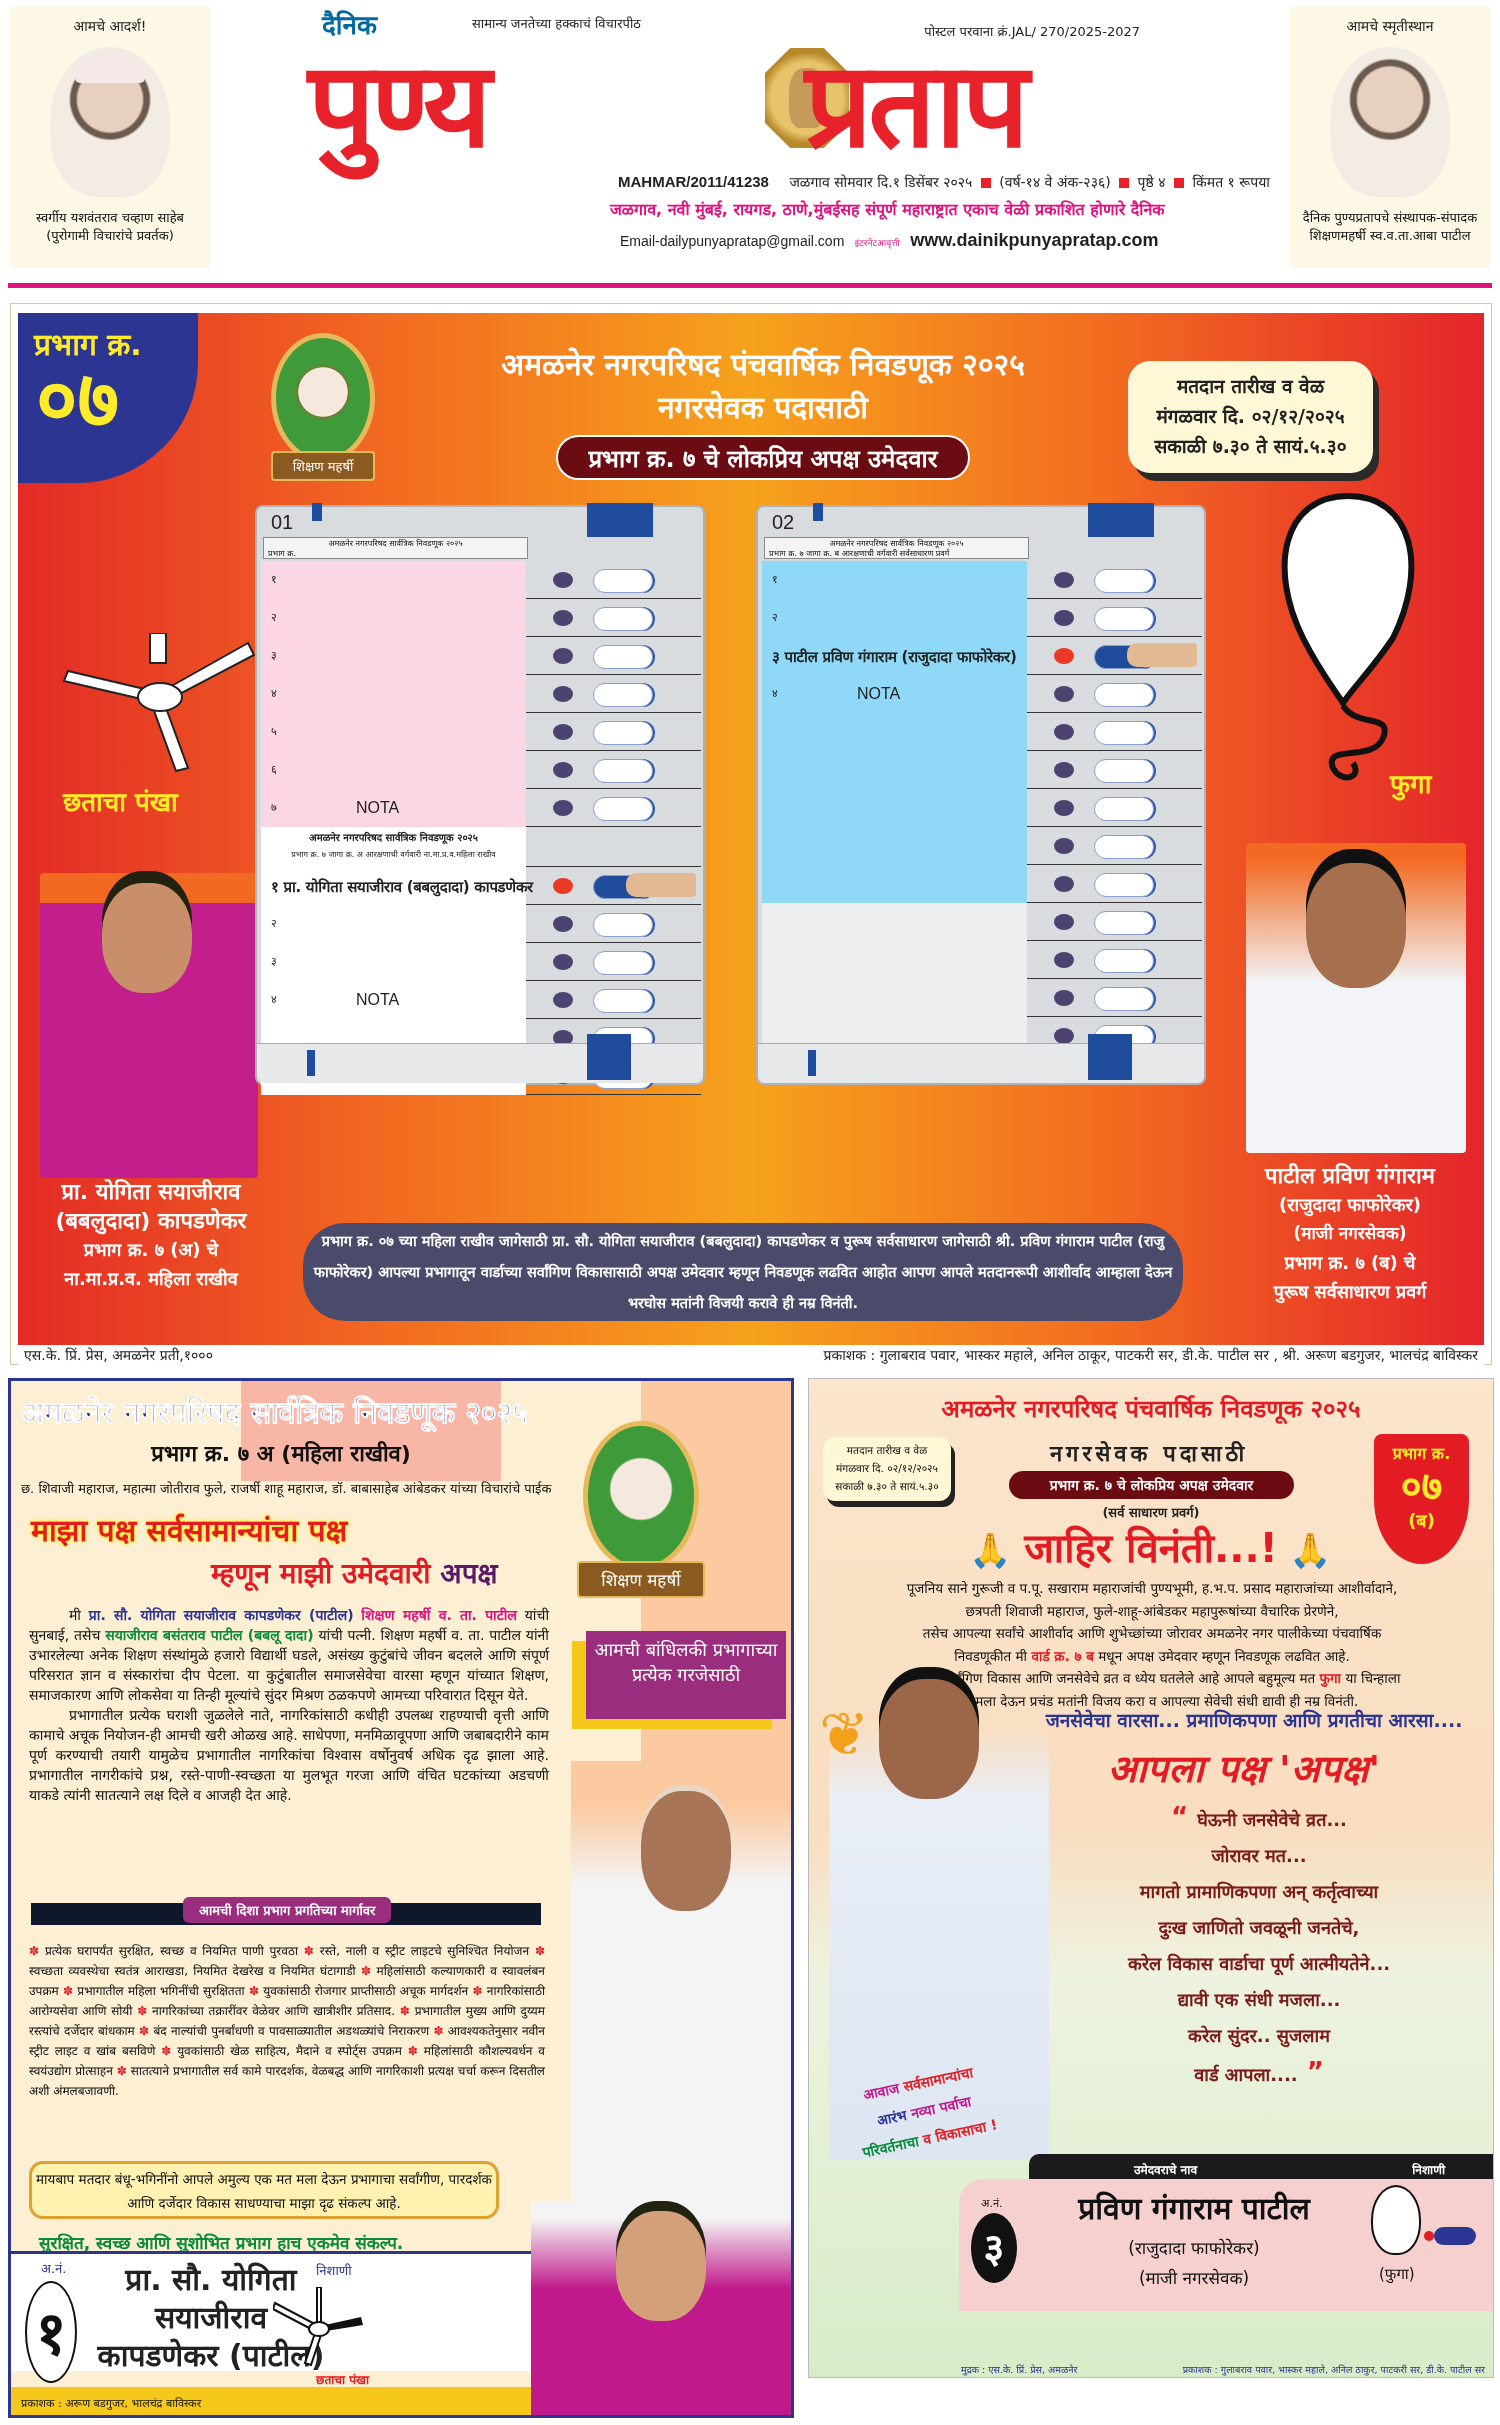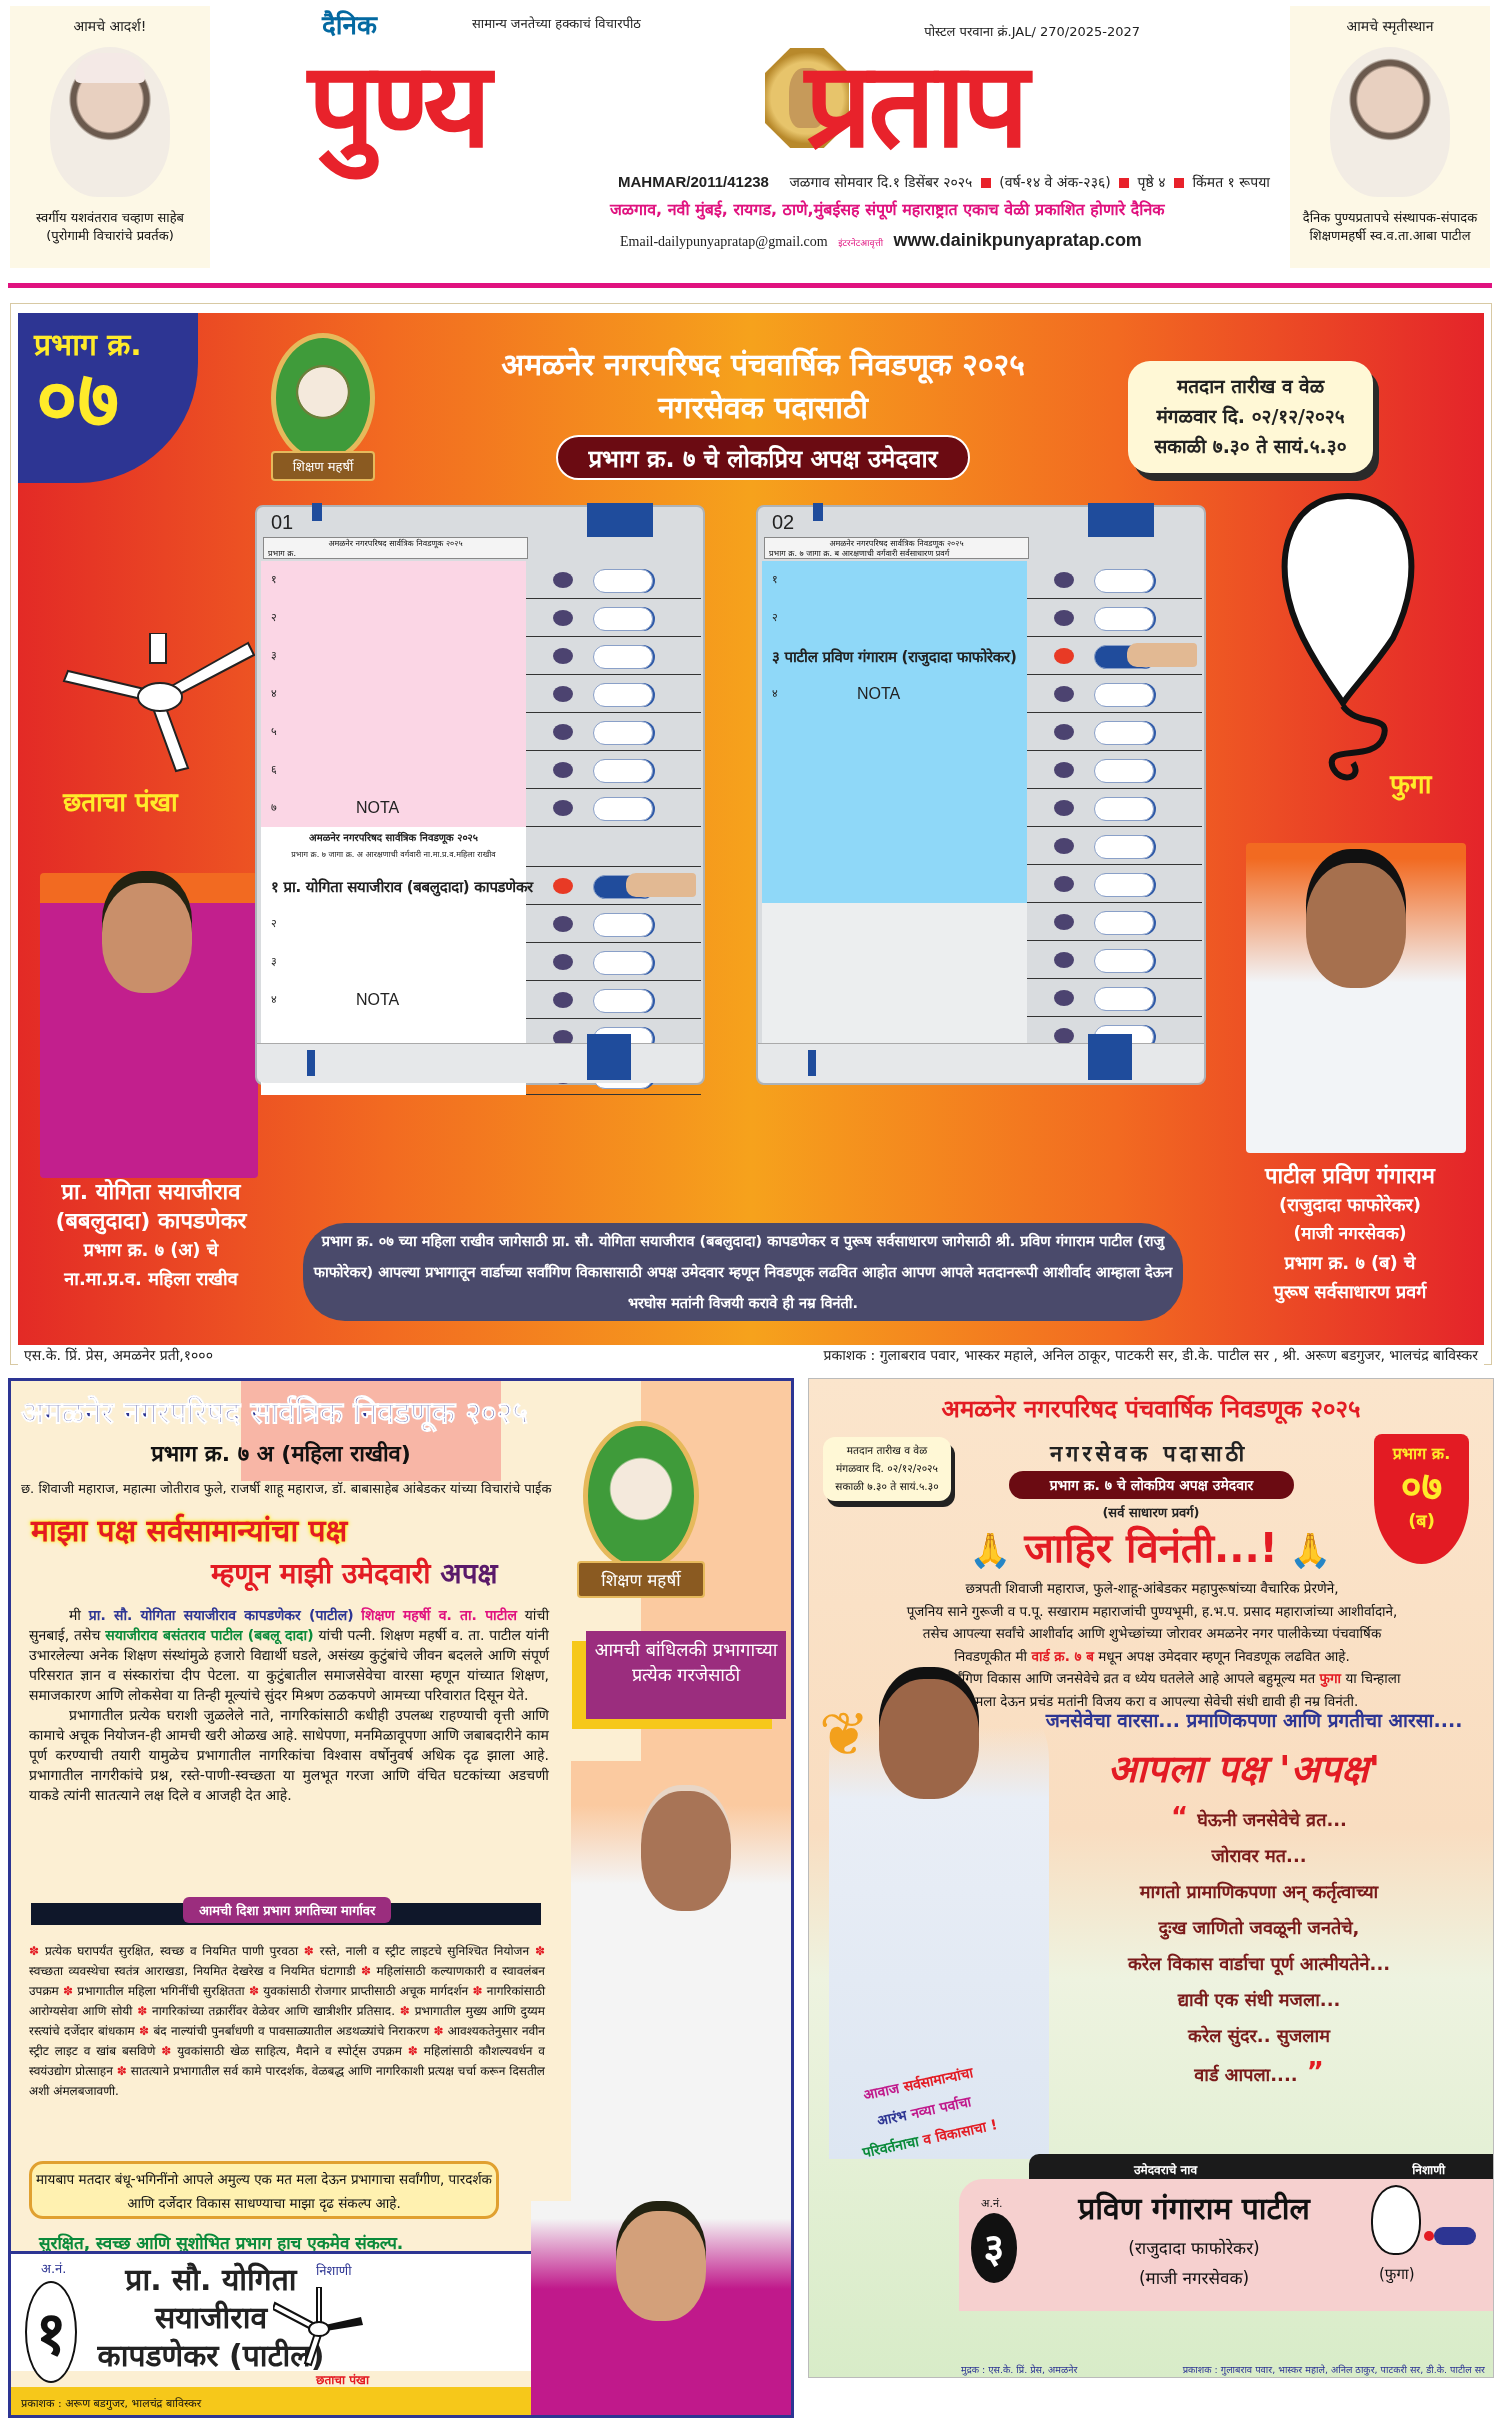--- a/index.html
+++ b/index.html
@@ -18,21 +18,21 @@
 .postal{position:absolute;right:60px;top:22px;font-size:13px;color:#222}
 .logo-txt{position:absolute;top:40px;font-size:118px;font-weight:bold;color:#e8222b;line-height:130px;font-family:"DejaVu Sans",sans-serif;letter-spacing:-4px}
 .logo-l{left:8px}.logo-r{left:505px}
 .seal{position:absolute;left:465px;top:48px;width:84px;height:100px;background:radial-gradient(circle,#e7c46b 0 55%,#b8892b 70%);clip-path:polygon(30% 0,70% 0,100% 25%,100% 75%,70% 100%,30% 100%,0 75%,0 25%)}
 .seal::after{content:"";position:absolute;left:24px;top:20px;width:36px;height:60px;background:#c69a5a;border-radius:40% 40% 30% 30%}
 .regline{position:absolute;left:318px;top:172px;font-size:14px;color:#222;white-space:nowrap}
 .regline .rn{font-family:"Liberation Sans",sans-serif;font-weight:bold;font-size:15px;margin-right:16px}
 .sq{display:inline-block;width:10px;height:10px;background:#e8222b;margin:0 4px;vertical-align:middle}
 .editions{position:absolute;left:310px;top:198px;font-size:16px;font-weight:bold;color:#e0127f;white-space:nowrap}
 .contact{position:absolute;left:320px;top:230px;font-size:14px;white-space:nowrap;color:#222}
-.contact .em{font-family:Liberation Serif, serif}
+.contact .em{font-family:Liberation Sans, sans-serif}
 .contact .ia{font-size:9px;margin:0 6px;color:#e0127f}
 .contact .web{font-family:"Liberation Sans",sans-serif;font-weight:bold;font-size:18px}
 .mast-rule{position:absolute;left:8px;top:283px;width:1484px;height:5px;background:#e0127f}
 
 .ad1-frame{position:absolute;left:10px;top:303px;width:1482px;height:1062px;border:1px solid #d8c9a3}
 .ad1{position:absolute;left:18px;top:313px;width:1466px;height:1035px;background:linear-gradient(90deg,#e32a26 0%,#f26a21 25%,#f6a21c 50%,#f26a21 75%,#e4242a 100%);overflow:hidden}
 .ward-badge{position:absolute;left:-40px;top:-30px;width:220px;height:200px;background:#2d3593;border-radius:0 0 120px 0}
 .ward-badge .l1{position:absolute;left:56px;top:40px;font-size:30px;font-weight:bold;color:#ffeb2a}
 .ward-badge .l2{position:absolute;left:58px;top:72px;font-size:80px;font-weight:bold;color:#ffeb2a;line-height:90px}
 .medal{position:absolute;left:245px;top:20px;width:120px;height:150px}
@@ -493,22 +493,22 @@
   <div class="t2">नगरसेवक पदासाठी</div>
   <div class="t3">प्रभाग क्र. ७ चे लोकप्रिय अपक्ष उमेदवार</div>
   <div class="t4">(सर्व साधारण प्रवर्ग)</div>
   <div class="ribbon">
     <div class="r1">प्रभाग क्र.</div>
     <div class="r2">०७</div>
     <div class="r3">(ब)</div>
   </div>
   <div class="jahir"><span class="hands">🙏</span><span>जाहिर विनंती...!</span><span class="hands">🙏</span></div>
   <div class="para">
+    <div>पूजनिय साने गुरूजी व प.पू. सखाराम महाराजांची पुण्यभूमी, ह.भ.प. प्रसाद महाराजांच्या आशीर्वादाने,</div>
     <div>छत्रपती शिवाजी महाराज, फुले-शाहू-आंबेडकर महापुरूषांच्या वैचारिक प्रेरणेने,</div>
-    <div>पूजनिय साने गुरूजी व प.पू. सखाराम महाराजांची पुण्यभूमी, ह.भ.प. प्रसाद महाराजांच्या आशीर्वादाने,</div>
     <div>तसेच आपल्या सर्वांचे आशीर्वाद आणि शुभेच्छांच्या जोरावर अमळनेर नगर पालीकेच्या पंचवार्षिक</div>
     <div><span>निवडणूकीत मी </span><span class="rd">वार्ड क्र. ७ ब</span><span> मधून अपक्ष उमेदवार म्हणून निवडणूक लढवित आहे.</span></div>
     <div><span>वार्डाचा सर्वांगिण विकास आणि जनसेवेचे व्रत व ध्येय घतलेले आहे आपले बहुमूल्य मत </span><span class="rd">फुगा</span><span> या चिन्हाला</span></div>
     <div>देऊन मला देऊन प्रचंड मतांनी विजय करा व आपल्या सेवेची संधी द्यावी ही नम्र विनंती.</div>
   </div>
   <div class="man"></div>
   <div class="flame">❦</div>
   <div class="s1">जनसेवेचा वारसा... प्रमाणिकपणा आणि प्रगतीचा आरसा....</div>
   <div class="s2">आपला पक्ष 'अपक्ष'</div>
   <div class="poem" id="poem">

